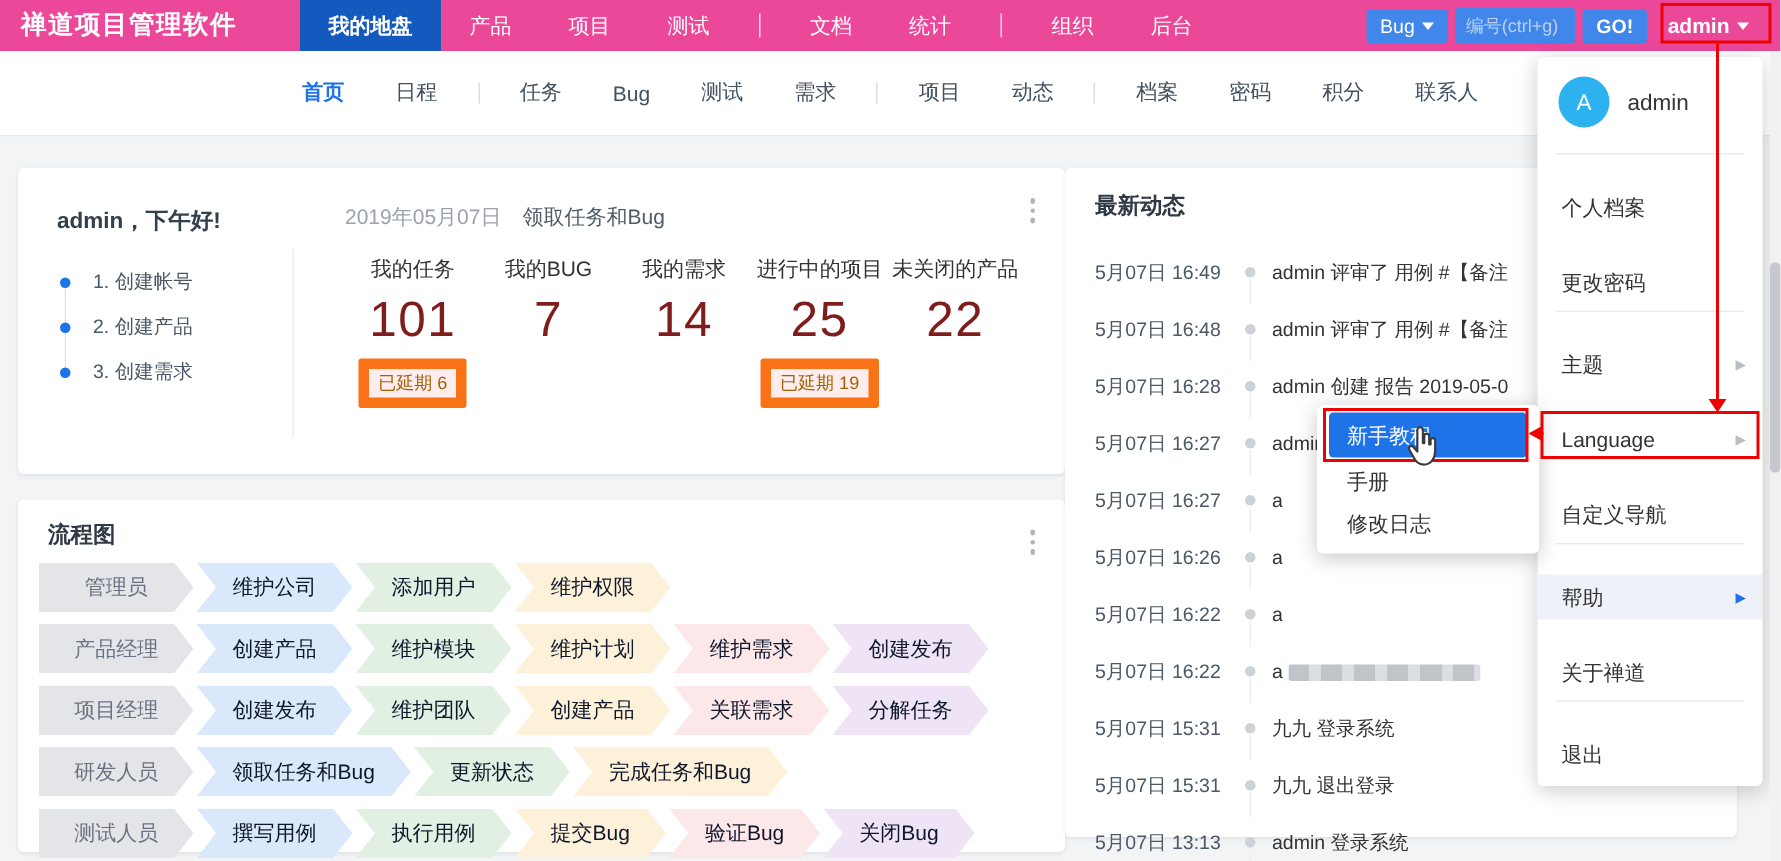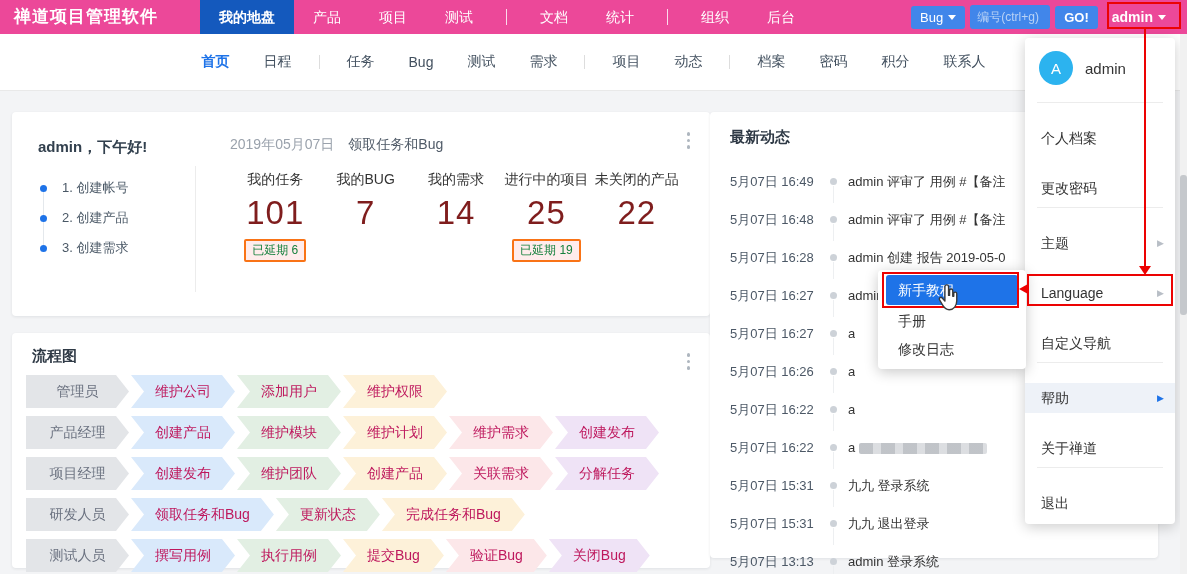--- a/index.html
+++ b/index.html
@@ -45,30 +45,30 @@
   .step .dot { position:absolute; left:2px; top:6px; width:7px; height:7px; border-radius:50%; background:#1e73e8; }
   .sum-divider { position:absolute; left:183px; top:54px; bottom:24px; width:1px; background:#ececec; }
   .sum-right { position:absolute; left:184px; right:0; top:0; bottom:0; padding:24px 22px 0 34px; }
   .sum-head { display:flex; gap:14px; font-size:14px; }
   .sum-date { color:#9aa2ac; }
   .sum-title { color:#505b68; }
   .stats { display:flex; justify-content:space-between; margin-top:16px; padding-right:6px; }
   .stat { width:94px; display:flex; flex-direction:column; align-items:center; text-align:center; }
   .stat-label { font-size:14px; color:#333; line-height:19px; }
   .stat-value { font-size:33px; font-weight:normal; color:#7f1d1d; margin-top:5px; letter-spacing:1px; }
-  .stat-badge { margin-top:7px; font-size:12px; color:#15803d; background:#ffecec; border:2px solid #f97316; padding:1px 6px; border-radius:2px; white-space:nowrap; }
+  .stat-badge { margin-top:7px; font-size:12px; color:#a16207; background:#ffecec; border:7px solid #f97316; padding:1px 6px; border-radius:2px; white-space:nowrap; }
 
   
   #panel-flow .panel-title { padding:14px 0 0 20px; }
   .flow-rows { padding:9px 0 0 14px; }
   .flow-row { display:flex; gap:2px; margin-bottom:8px; }
   .chev { height:33px; line-height:33px; font-size:14px; text-align:center; flex:none; cursor:pointer; white-space:nowrap; }
   .chev.role { width:103px; color:#6b7280; background:#e3e5e8; cursor:default;
     clip-path:polygon(0 0,calc(100% - 13px) 0,100% 50%,calc(100% - 13px) 100%,0 100%); }
-  .chev.step { padding:0 24px; color:#be185d;
+  .chev.step { padding:0 24px; color:#0f172a;
     clip-path:polygon(0 0,calc(100% - 13px) 0,100% 50%,calc(100% - 13px) 100%,0 100%,13px 50%); }
   .c-blue { background:#d9e9fb; } .c-green { background:#e2efe3; } .c-yellow { background:#fdf1d9; }
   .c-pink { background:#fce7e9; } .c-purple { background:#efe3f6; }
 
   
   #panel-activity .panel-title { padding:16px 0 0 20px; }
   .act-list { margin-top:26px; padding-left:20px; }
   .act-row { display:flex; align-items:flex-start; margin-bottom:10px; font-size:13px; line-height:18px; }
   .act-time { width:90px; color:#4c5866; flex:none; }
   .act-dotcol { width:28px; flex:none; position:relative; height:28px; }

